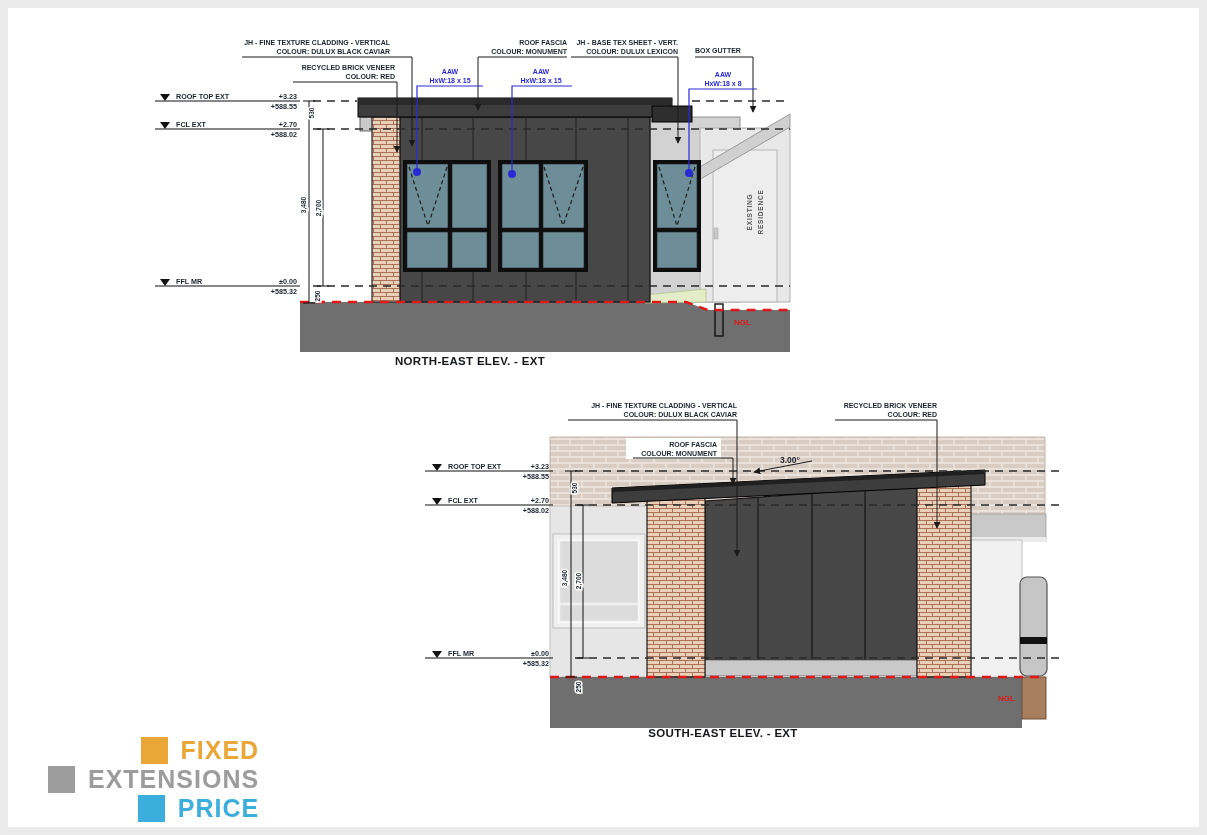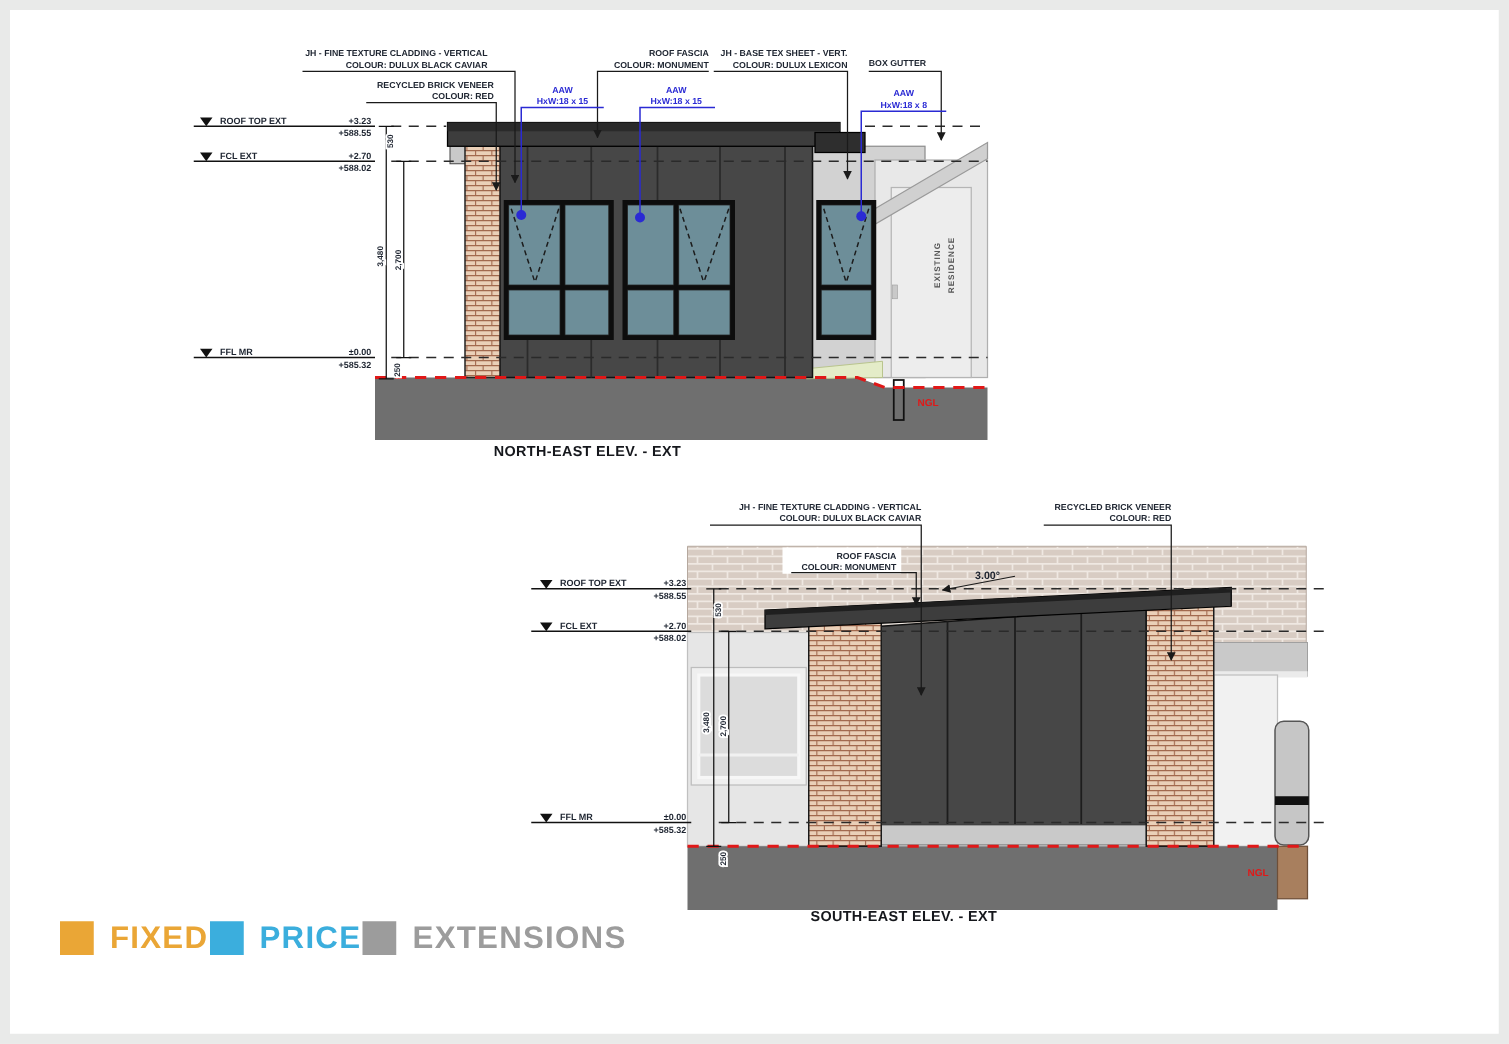--- a/index.html
+++ b/index.html
@@ -6,21 +6,21 @@
   .canvas{position:absolute;left:8px;top:8px;width:1191px;height:819px;background:#ffffff;}
   svg{position:absolute;left:0;top:0;}
   text{font-family:"Liberation Sans",sans-serif;font-weight:bold;fill:#1d2430;}
   .lbl{font-size:7px;}
   .lbl2{font-size:7.2px;}
   .blue{fill:#2a2ad4;font-size:7px;}
   .dim{font-size:6.5px;paint-order:stroke fill;stroke:#ffffff;stroke-width:3px;}
   .red{fill:#e01818;font-size:8px;}
   .title{font-size:11.5px;fill:#15171c;letter-spacing:0.3px;}
   .exist{font-size:6.5px;fill:#555;letter-spacing:0.8px;font-weight:bold;}
-  .logo{position:absolute;left:48px;top:736px;display:flex;flex-direction:row;gap:1px;}
+  .logo{position:absolute;left:48px;top:736px;display:flex;flex-direction:column;gap:1px;align-items:flex-end;}
   .logo-row{display:flex;align-items:center;height:28px;}
   .logo-sq{width:27px;height:27px;margin-right:13px;}
   .sq1{background:#EAA636;}
   .sq2{background:#3BAEDD;}
   .sq3{background:#9C9C9C;}
   .logo-text{font-family:"Liberation Sans",sans-serif;font-weight:bold;font-size:25px;letter-spacing:1px;line-height:28px;}
   .w1{color:#EAA636;}
   .w2{color:#3BAEDD;}
   .w3{color:#9C9C9C;}
 </style>
@@ -248,20 +248,20 @@
     <text class="title" x="723" y="737" text-anchor="middle">SOUTH-EAST ELEV. - EXT</text>
   </g>
 </svg>
 
 <div class="logo">
   <div class="logo-row">
     <div class="logo-sq sq1"></div>
     <div class="logo-text w1">FIXED</div>
   </div>
   <div class="logo-row">
+    <div class="logo-sq sq3"></div>
+    <div class="logo-text w3">EXTENSIONS</div>
+  </div>
+  <div class="logo-row">
     <div class="logo-sq sq2"></div>
     <div class="logo-text w2">PRICE</div>
   </div>
-  <div class="logo-row">
-    <div class="logo-sq sq3"></div>
-    <div class="logo-text w3">EXTENSIONS</div>
-  </div>
 </div>
 
 </body></html>

